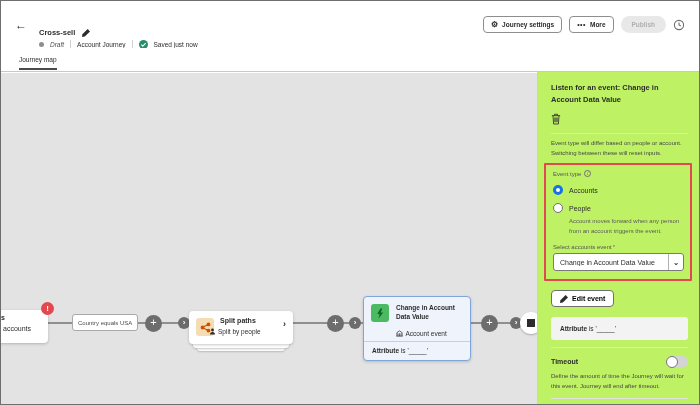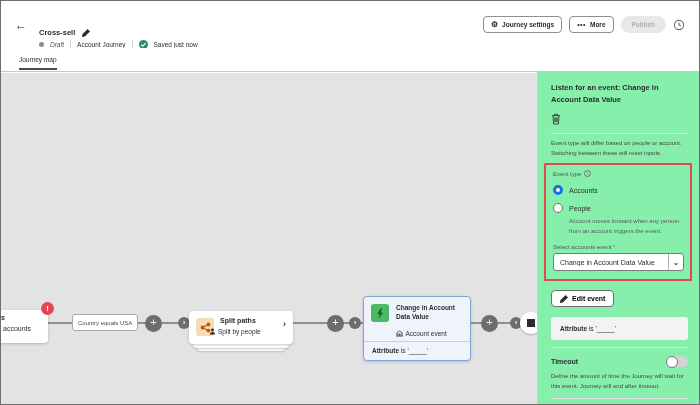--- a/index.html
+++ b/index.html
@@ -54,21 +54,21 @@
   .event-icon { background:#4cb963; }
   .event-title { position:absolute; left:32px; top:6px; width:70px; font-size:6.5px; font-weight:700; line-height:1.45; }
   .event-sub { position:absolute; left:32px; top:33px; font-size:6.5px; display:flex; align-items:center; gap:2.5px; }
   .event-divider { position:absolute; left:0; right:0; top:44px; border-top:1px solid #c3cfe2; }
   .event-attr { position:absolute; left:8px; top:50px; font-size:6.5px; }
   .end-node { position:absolute; left:519px; top:239px; width:22px; height:22px; border-radius:50%; background:#fff; box-shadow:0 1px 2px rgba(0,0,0,.25); display:flex; align-items:center; justify-content:center; z-index:2; }
   .end-square { width:8px; height:8px; background:#2c2c2c; }
   .bold { font-weight:700; }
 
   
-  .panel { position:absolute; top:71px; right:0; bottom:0; width:162px; background:#86efac; border-left:1px solid #cfcfcf; z-index:10; padding:10px 11px 0 13px; }
+  .panel { position:absolute; top:71px; right:0; bottom:0; width:162px; background:#bef264; border-left:1px solid #cfcfcf; z-index:10; padding:10px 11px 0 13px; }
   .panel-heading { font-size:7.5px; font-weight:700; line-height:1.55; }
   .trash-btn { margin-top:7px; width:14px; height:14px; display:flex; align-items:center; cursor:pointer; }
   .trash-svg { width:10px; height:12px; stroke:#2c2c2c; fill:none; stroke-width:1; }
   .hr { border:none; border-top:1px solid #e1e1e1; margin-top:7px; }
   .panel-note { margin-top:5px; font-size:6px; color:#464646; line-height:1.6; }
   .red-box { margin:5px -4px 0 -7px; border:2px solid #e34850; border-radius:1px; padding:5px 6px 8px 7px; }
   .field-label { font-size:6px; color:#555; display:flex; align-items:center; gap:3px; }
   .info-icon { width:7px; height:7px; border:1px solid #6e6e6e; border-radius:50%; font-size:4.5px; color:#6e6e6e; display:flex; align-items:center; justify-content:center; font-style:italic; }
   .radio-row { display:flex; align-items:center; gap:6px; margin-top:8px; cursor:pointer; }
   .radio { width:10px; height:10px; border-radius:50%; background:#fff; }

